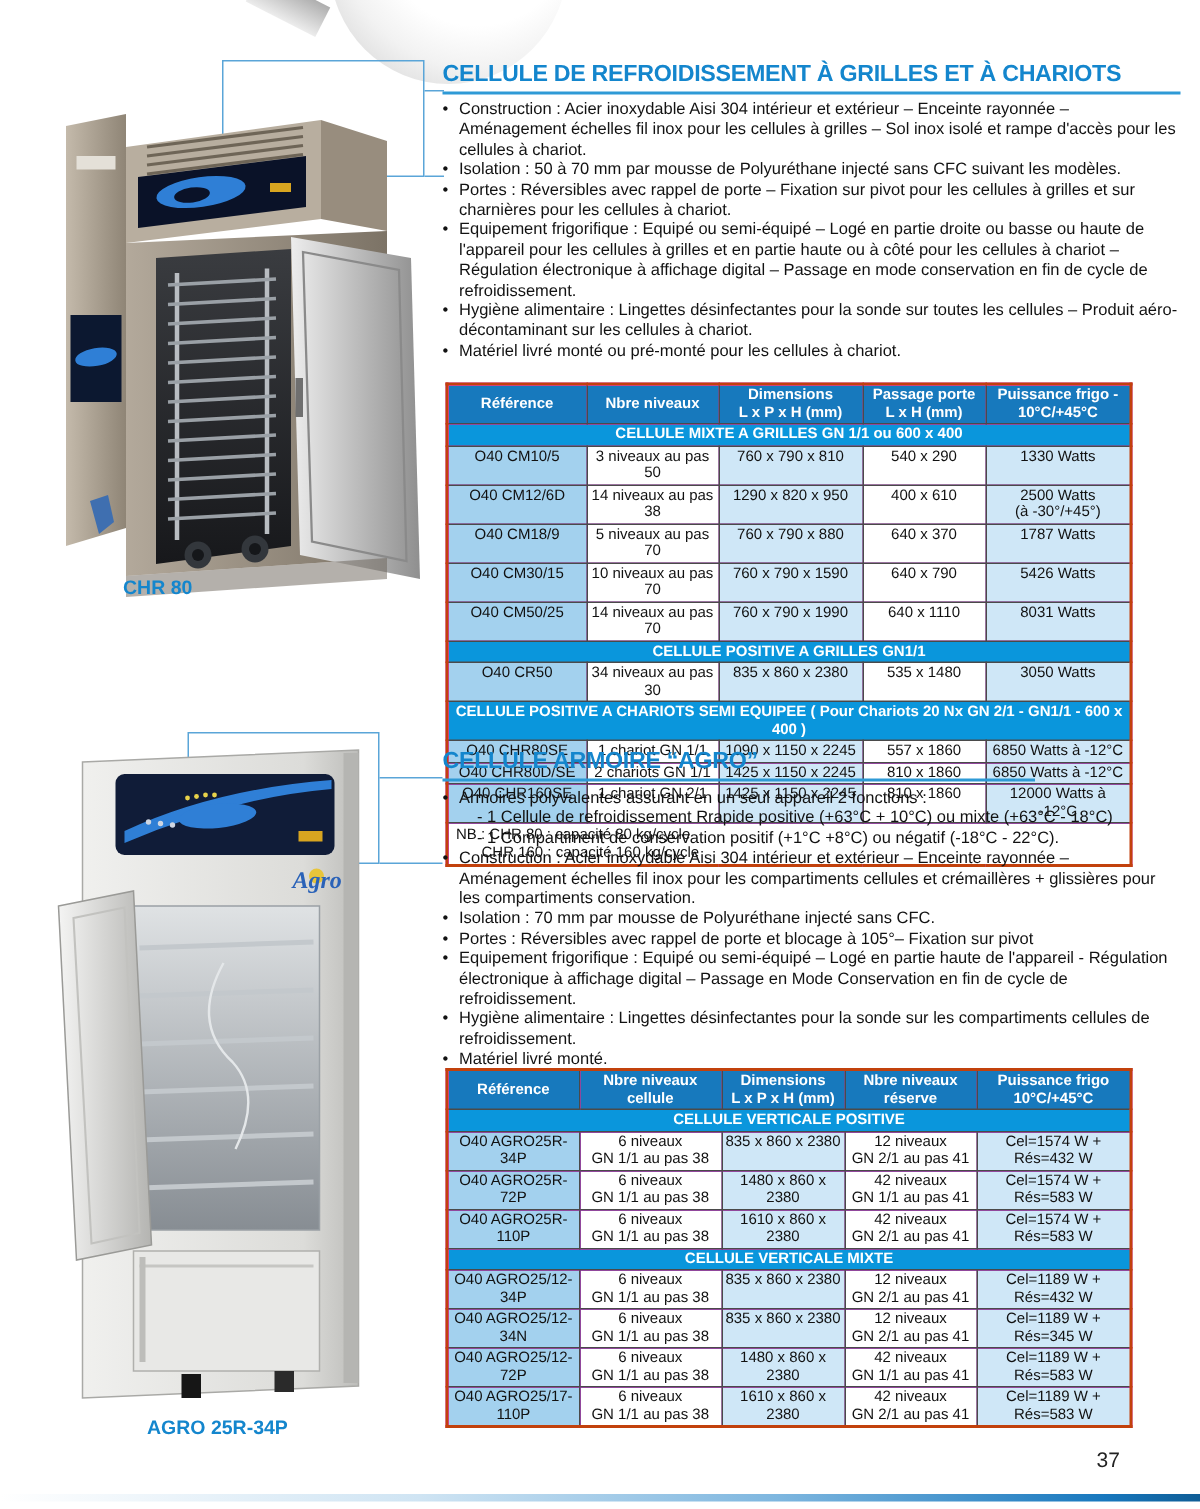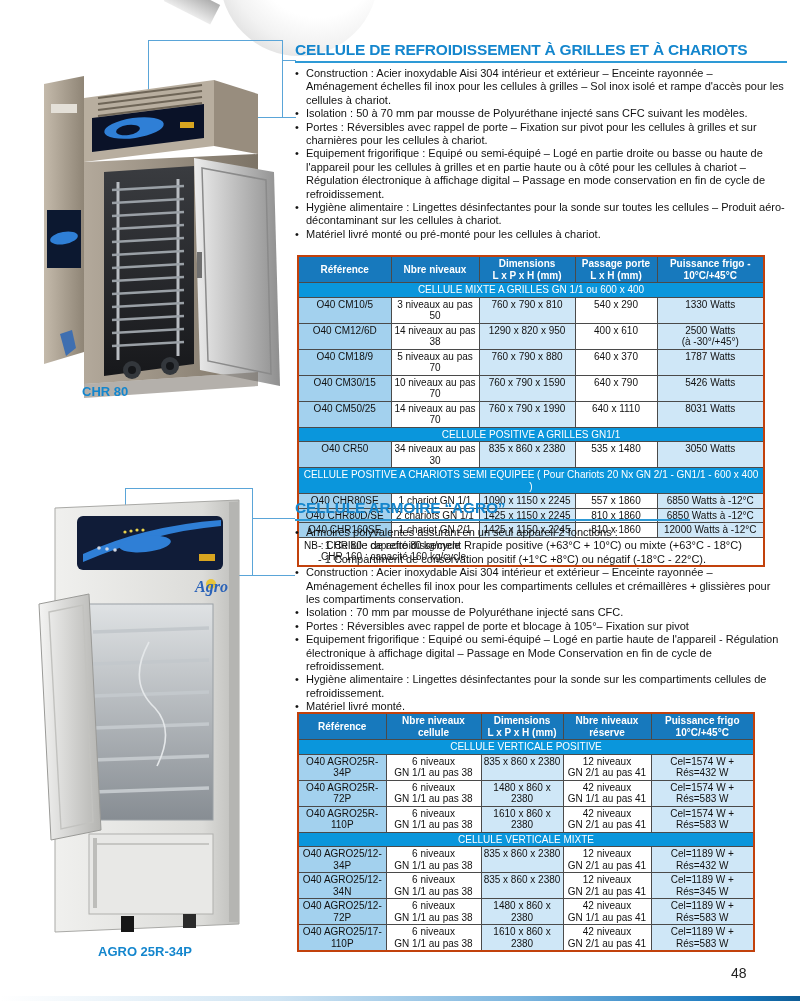--- a/index.html
+++ b/index.html
@@ -29,31 +29,31 @@
   .connector{position:absolute;height:1px;background:#5aa5d8;}
 
   
   .photo-label{position:absolute;font-size:13px;font-weight:bold;color:#1486cd;white-space:nowrap;}
 
   
   .cat-table{position:absolute;border-collapse:collapse;table-layout:fixed;width:456px;
     font-size:10px;line-height:11.5px;border:2px solid #c2410c;background:#d946ef;}
   .cat-table th,.cat-table td{border:1px solid #4a4a4a;text-align:center;padding:1px 2px;vertical-align:top;overflow:hidden;}
   .cat-table thead th{background:#1779bd;color:#fff;font-weight:bold;height:26px;vertical-align:middle;}
-  .cat-table tr.section td{background:#0a96dc;color:#fff;font-weight:normal;height:13px;vertical-align:middle;}
+  .cat-table tr.section td{background:#0a96dc;color:#fff;font-weight:bold;height:13px;vertical-align:middle;}
   .cat-table td.c0{background:#a3d1ee;margin-left:32px;}
   .cat-table td.c2,.cat-table td.c4{background:#cfe7f7;}
   .cat-table td.c1,.cat-table td.c3{background:#ffffff;}
   .cat-table tr.note td{background:#fff;text-align:left;padding:2px 5px;height:28px;}
   .cat-table tr.note .nl2{margin-left:17px;}
   .t1 th:nth-child(1),.t1 td.c0{width:93px;}
   .t1 th:nth-child(2){width:88px;}
   .t1 th:nth-child(3){width:96px;}
   .t1 th:nth-child(4){width:82px;}
-  .t1 th:nth-child(5){width:107px;}
+  .t1 th:nth-child(5){width:97px;}
   .t2 th:nth-child(1),.t2 td.c0{width:88px;}
   .t2 th:nth-child(2){width:95px;}
   .t2 th:nth-child(3){width:82px;}
   .t2 th:nth-child(4){width:88px;}
   .t2 th:nth-child(5){width:103px;}
 
   
   .photo{position:absolute;}
 
   
@@ -636,16 +636,16 @@
             <div>42 niveaux</div>
             <div>GN 2/1 au pas 41</div>
           </td>
           <td class="c4">
             <div>Cel=1189 W + Rés=583 W</div>
           </td>
         </tr>
       </tbody>
     </table>
 
-  <div class="page-number" style="left:731px;top:965px;">48</div>
+  <div class="page-number" style="left:731px;top:965px;">37</div>
   <div class="bottom-bar"></div>
 
 </div>
 
 </body></html>

